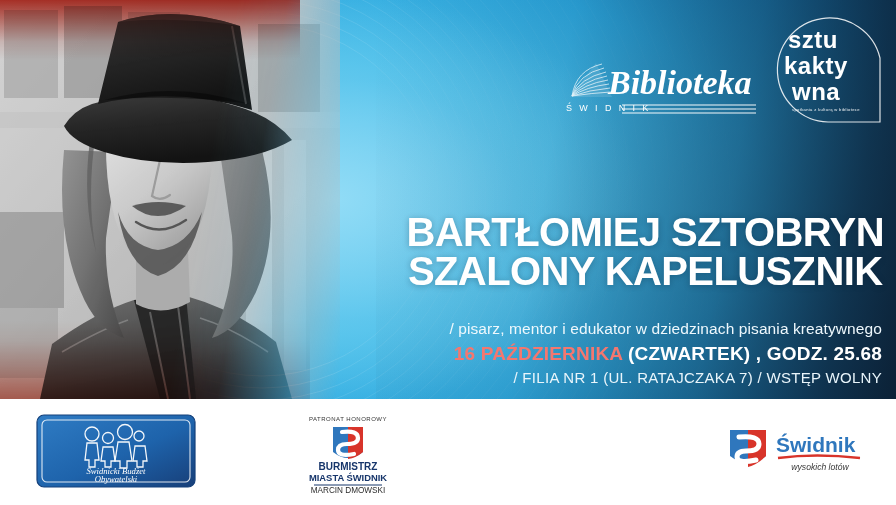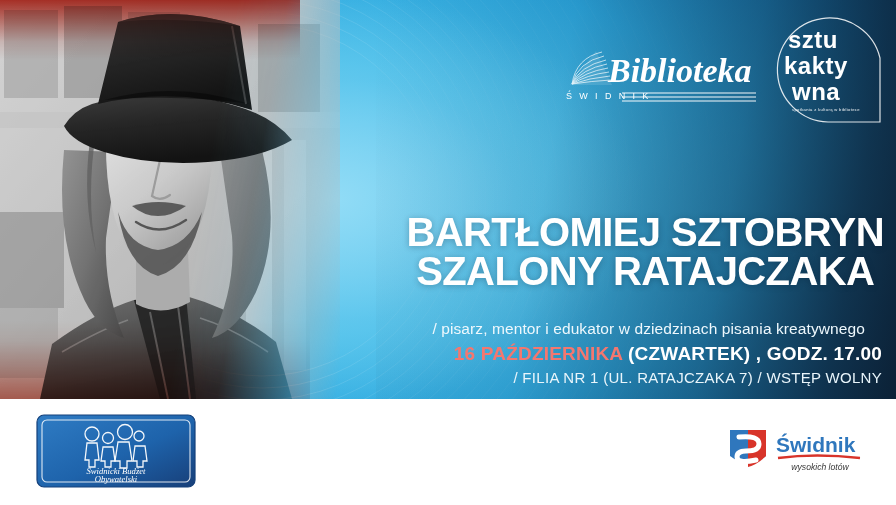--- a/index.html
+++ b/index.html
@@ -88,21 +88,21 @@
     left: -20px; bottom: -6px;
     width: 330px; height: 84px;
     background: linear-gradient(0deg, rgba(205,70,48,.80) 0%, rgba(208,85,62,.42) 42%, rgba(210,100,74,.10) 76%, rgba(210,100,74,0) 100%);
     mix-blend-mode: multiply;
     pointer-events: none;
   }
 
   
   .biblioteka {
     position: absolute;
-    left: 562px; top: 44px;
+    left: 562px; top: 56px;
     width: 196px; height: 62px;
   }
   .sztuka {
     position: absolute;
     left: 762px; top: 6px;
     width: 124px; height: 118px;
   }
 
   
   .kicker {
@@ -124,21 +124,21 @@
     font-size: 40px;
     line-height: 0.98;
     letter-spacing: -0.6px;
     white-space: nowrap;
     text-shadow: 0 1px 6px rgba(5,25,45,.28);
   }
   .headline .l2 { display: block; }
 
   .subtitle {
     position: absolute;
-    right: 31px; top: 320px;
+    right: 14px; top: 320px;
     font-size: 15.5px;
     color: #eef8fd;
     letter-spacing: .1px;
     white-space: nowrap;
     text-align: right;
   }
   .dateline {
     position: absolute;
     right: 14px; top: 343px;
     font-size: 19px;
@@ -349,27 +349,27 @@
         <text x="26" y="42" font-family="'Liberation Sans',sans-serif" font-size="24" font-weight="bold" fill="#ffffff" letter-spacing="0.5">sztu</text>
         <text x="22" y="68" font-family="'Liberation Sans',sans-serif" font-size="24" font-weight="bold" fill="#ffffff" letter-spacing="0.5">kakty</text>
         <text x="30" y="94" font-family="'Liberation Sans',sans-serif" font-size="24" font-weight="bold" fill="#ffffff" letter-spacing="0.5">wna</text>
         <text x="30" y="105" font-family="'Liberation Sans',sans-serif" font-size="4.1" fill="#ffffff" letter-spacing="0.35" opacity="0.95">spotkania z kulturą w bibliotece</text>
       </svg>
     </div>
 
 
     <div class="headline">
       <span class="l1">BARTŁOMIEJ SZTOBRYN</span>
-      <span class="l2">SZALONY RATAJCZAKA</span>
+      <span class="l2">SZALONY KAPELUSZNIK</span>
     </div>
 
     <div class="subtitle">/ pisarz,  mentor i edukator w dziedzinach pisania kreatywnego</div>
 
     <div class="dateline">
-      <span class="red">16 PAŹDZIERNIKA</span><span> (CZWARTEK) , GODZ. 17.00</span>
+      <span class="red">16 PAŹDZIERNIKA</span><span> (CZWARTEK) , GODZ. 25.68</span>
     </div>
 
     <div class="venue">/ FILIA NR 1 (UL. RATAJCZAKA 7) / WSTĘP WOLNY</div>
   </div>
 
   <div class="sponsors"></div>
 
   <div class="sponsor sbo">
     <svg viewBox="0 0 160 74" width="160" height="74" aria-hidden="true">
       <defs>
@@ -389,20 +389,32 @@
         <path d="M51 29 L49 46 L53 46 L53 53 L59 53 L59 46 L63 46 L61 29 Z"></path>
         <path d="M67 33 L65 47 L69 47 L69 53 L75 53 L75 47 L79 47 L77 33 Z"></path>
         <path d="M82 28 L79 47 L84 47 L84 54 L91 54 L91 47 L96 47 L93 28 Z"></path>
         <path d="M99 32 L97 47 L101 47 L101 53 L107 53 L107 47 L111 47 L109 32 Z"></path>
       </g>
       <text x="80" y="60" text-anchor="middle" font-family="'Liberation Serif',serif" font-size="8.6" font-style="italic" fill="#ffffff">Świdnicki Budżet</text>
       <text x="80" y="68" text-anchor="middle" font-family="'Liberation Serif',serif" font-size="8.6" font-style="italic" fill="#ffffff">Obywatelski</text>
     </svg>
   </div>
 
+  <div class="sponsor patronat">
+    <svg viewBox="0 0 104 84" width="104" height="84" aria-hidden="true">
+      <text x="52" y="9" text-anchor="middle" font-family="'Liberation Sans',sans-serif" font-size="6" letter-spacing="0.5" fill="#333333">PATRONAT HONOROWY</text>
+      <path d="M37 15 L67 15 L67 40 Q52 52 37 40 Z" fill="#2f77bd"></path>
+      <path d="M52 15 L67 15 L67 40 Q60 46 52 47 Z" fill="#d8342a"></path>
+      <path d="M46 20 Q62 18 62 26 Q62 32 51 32 Q42 32 42 38 Q42 45 58 42" stroke="#ffffff" stroke-width="4.2" fill="none" stroke-linecap="round"></path>
+      <text x="52" y="58" text-anchor="middle" font-family="'Liberation Sans',sans-serif" font-size="10" font-weight="bold" fill="#17366b">BURMISTRZ</text>
+      <text x="52" y="69" text-anchor="middle" font-family="'Liberation Sans',sans-serif" font-size="9.4" font-weight="bold" fill="#17366b">MIASTA ŚWIDNIK</text>
+      <line x1="18" y1="73" x2="86" y2="73" stroke="#17366b" stroke-width="1"></line>
+      <text x="52" y="81" text-anchor="middle" font-family="'Liberation Sans',sans-serif" font-size="8.2" fill="#2b2b2b">MARCIN DMOWSKI</text>
+    </svg>
+  </div>
 
 
   <div class="sponsor swidnik">
     <svg viewBox="0 0 140 48" width="140" height="48" aria-hidden="true">
       <path d="M4 4 L40 4 L40 30 Q22 44 4 30 Z" fill="#2f77bd"></path>
       <path d="M22 4 L40 4 L40 30 Q32 38 22 41 Z" fill="#d8342a"></path>
       <path d="M13 11 Q33 9 33 18 Q33 25 20 25 Q11 25 11 31 Q11 38 30 34" stroke="#ffffff" stroke-width="5" fill="none" stroke-linecap="round"></path>
       <text x="50" y="26" font-family="'Liberation Sans',sans-serif" font-size="21" font-weight="bold" fill="#2f77bd">Świdnik</text>
       <path d="M52 32 Q90 27 134 32" stroke="#d8342a" stroke-width="2.4" fill="none"></path>
       <text x="94" y="44" text-anchor="middle" font-family="'Liberation Sans',sans-serif" font-size="8.6" font-style="italic" fill="#3a3a3a">wysokich lotów</text>

